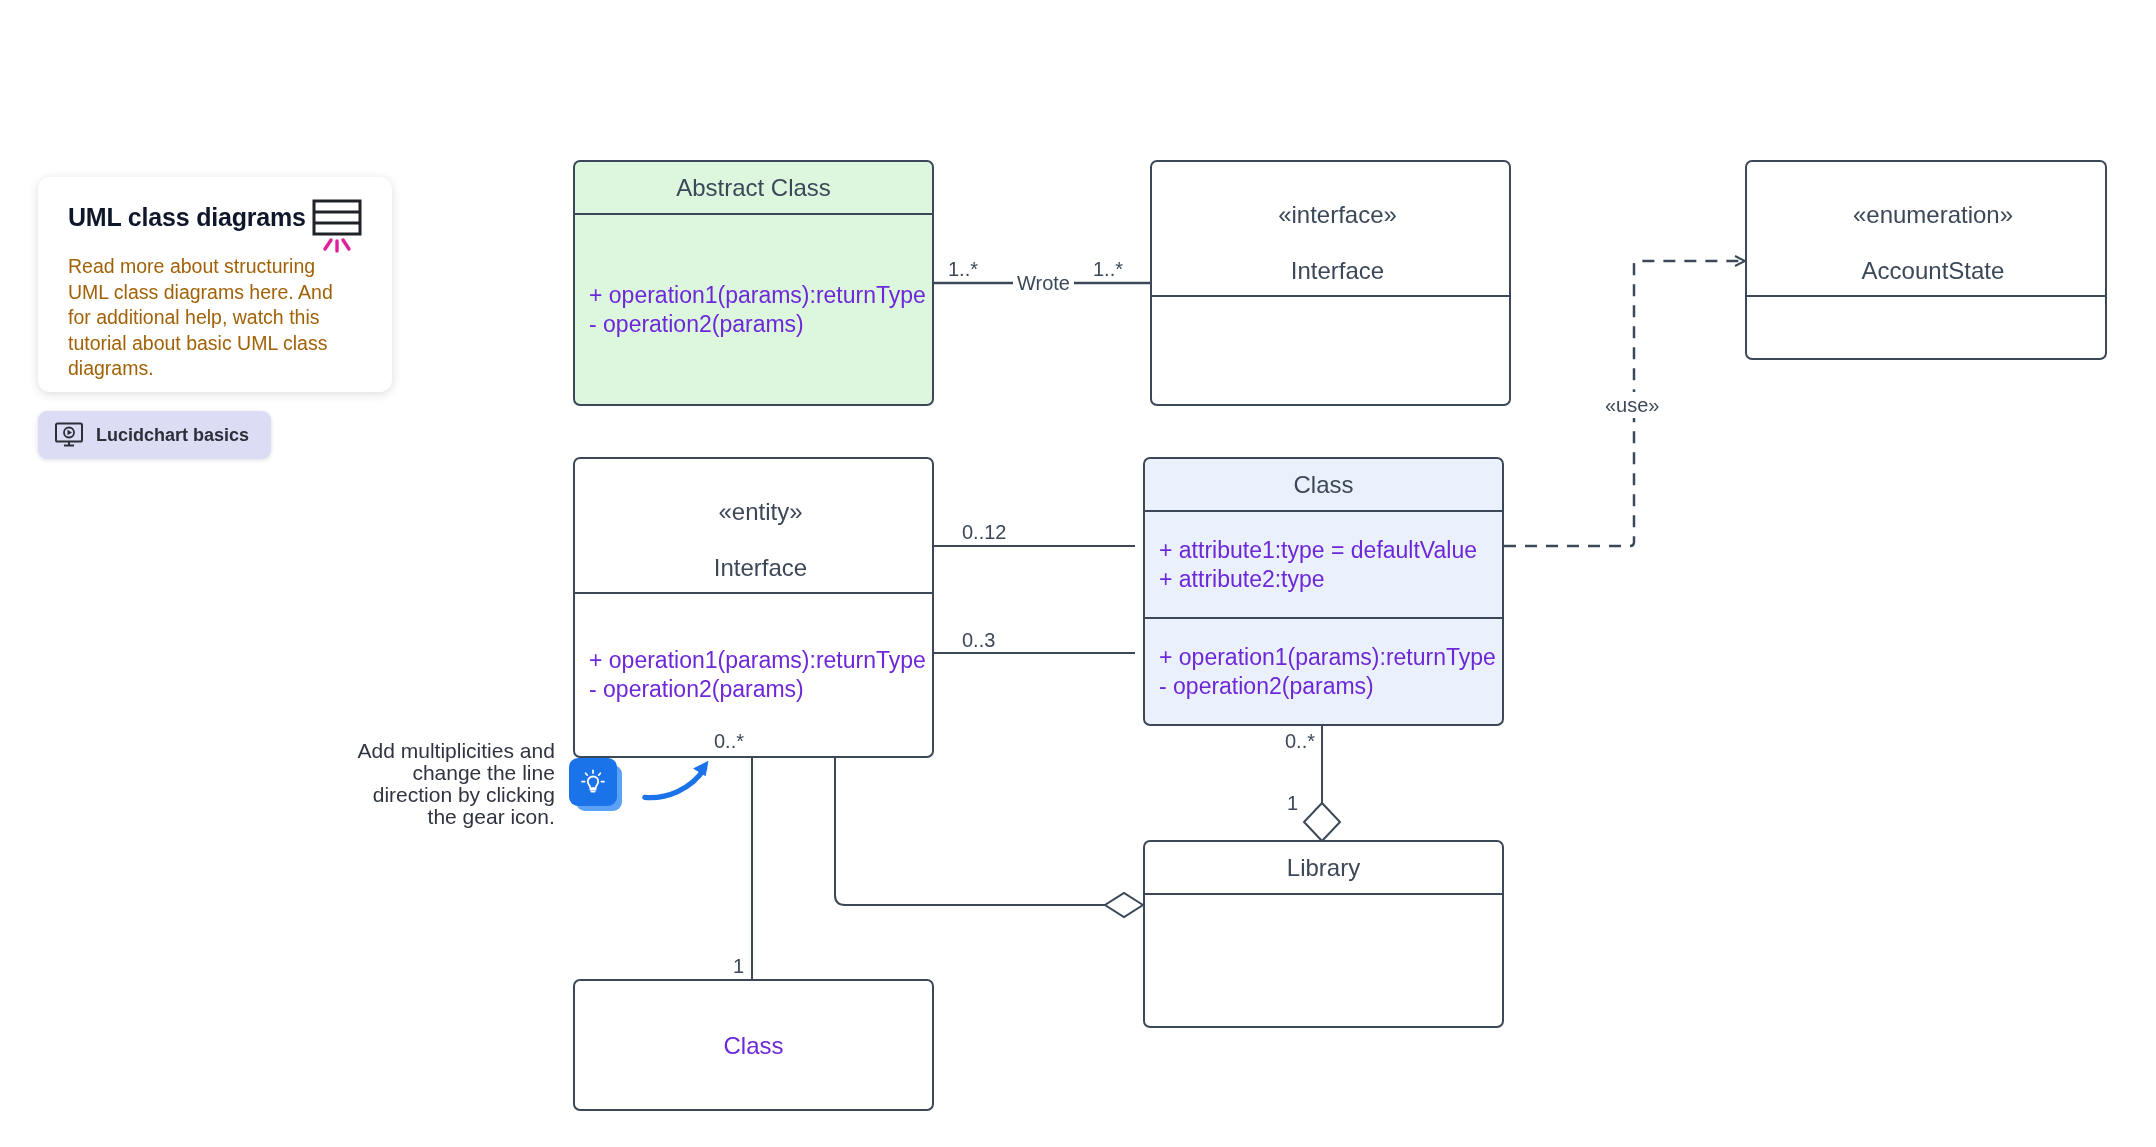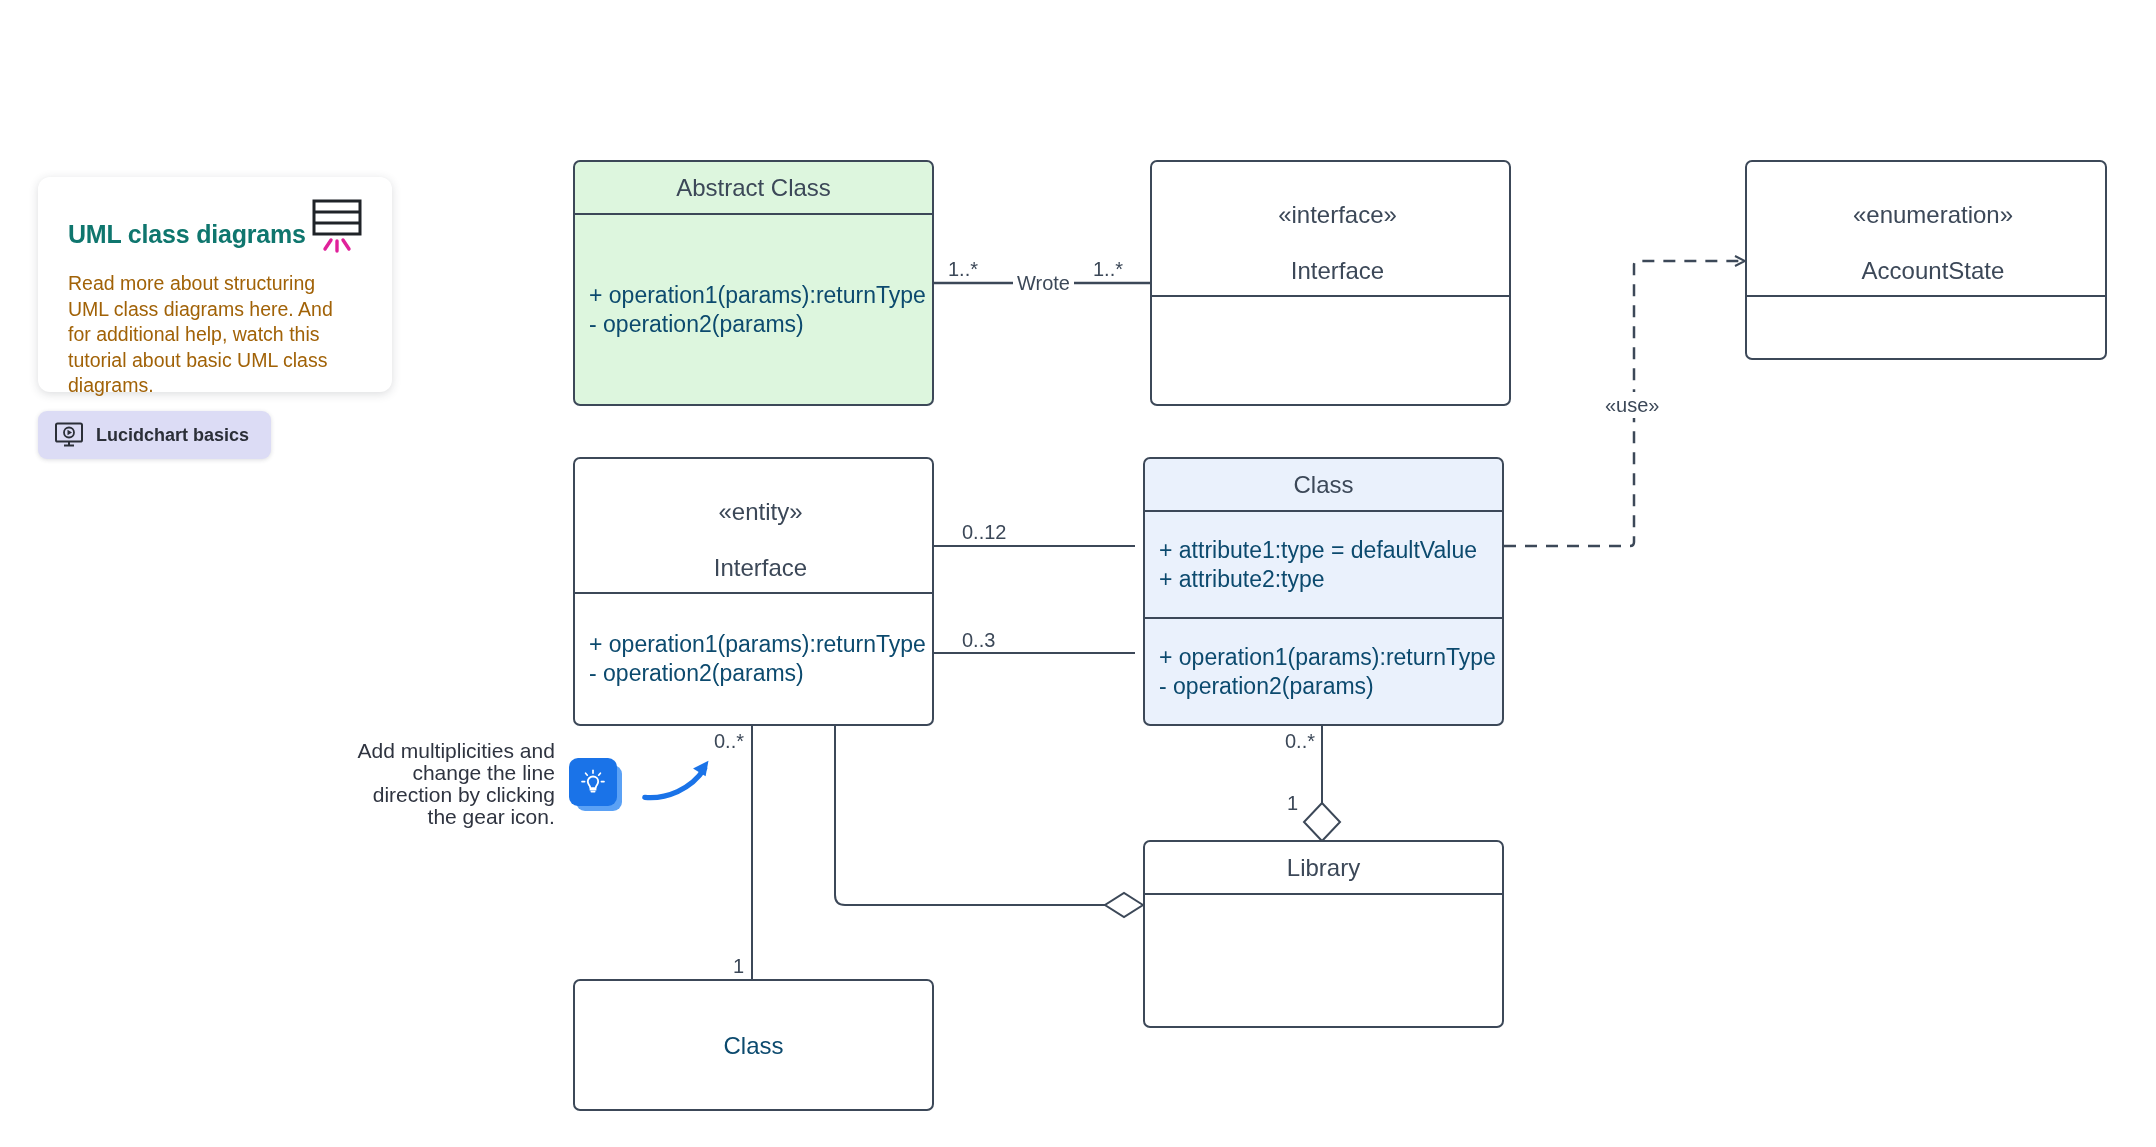--- a/index.html
+++ b/index.html
@@ -51,21 +51,21 @@
     color: #3c4858;
     padding: 12px 10px 11px 10px;
     border-bottom: 2px solid #3c4858;
     white-space: pre-line;
   }
   .uml-header.two-line { padding: 11px 10px 10px 24px; }
   .uml-compartment {
     position: relative;
     font-size: 23px;
     line-height: 29px;
-    color: #0c4a6e;
+    color: #6d28d9;
     padding: 0 14px;
     display: flex;
     flex-direction: column;
     justify-content: center;
   }
   .uml-compartment + .uml-compartment { border-top: 2px solid #3c4858; }
   .uml-compartment .line { white-space: nowrap; }
   .uml-compartment.center-label {
     align-items: center;
     justify-content: center;
@@ -98,22 +98,22 @@
     height: 215px;
     box-sizing: border-box;
     background: #ffffff;
     border-radius: 12px;
     box-shadow: 0 2px 10px rgba(40,45,60,0.17);
     padding: 26px 30px 20px 30px;
   }
   #info-card .card-title {
     font-size: 25px;
     font-weight: bold;
-    color: #0f766e;
-    margin: 17px 0 22px 0;
+    color: #0f172a;
+    margin: 0 0 22px 0;
     letter-spacing: -0.2px;
   }
   #info-card .card-body {
     font-size: 19.5px;
     line-height: 25.5px;
     color: #a16207;
     width: 268px;
   }
   #card-icon {
     position: absolute;
@@ -260,21 +260,21 @@
   </div>
 
   <div class="uml-node" style="left:1745px; top:160px; width:362px; height:200px;">
     <div class="uml-header two-line">
       <span>«enumeration»</span><br>
       <span>AccountState</span>
     </div>
     <div class="uml-compartment" style="flex:1 1 auto;"></div>
   </div>
 
-  <div class="uml-node" style="left:573px; top:457px; width:361px; height:269px;">
+  <div class="uml-node" style="left:573px; top:457px; width:361px; height:301px;">
     <div class="uml-header two-line">
       <span>«entity»</span><br>
       <span>Interface</span>
     </div>
     <div class="uml-compartment" style="flex:1 1 auto;">
       <div class="line">+ operation1(params):returnType</div>
       <div class="line">- operation2(params)</div>
     </div>
   </div>
 

